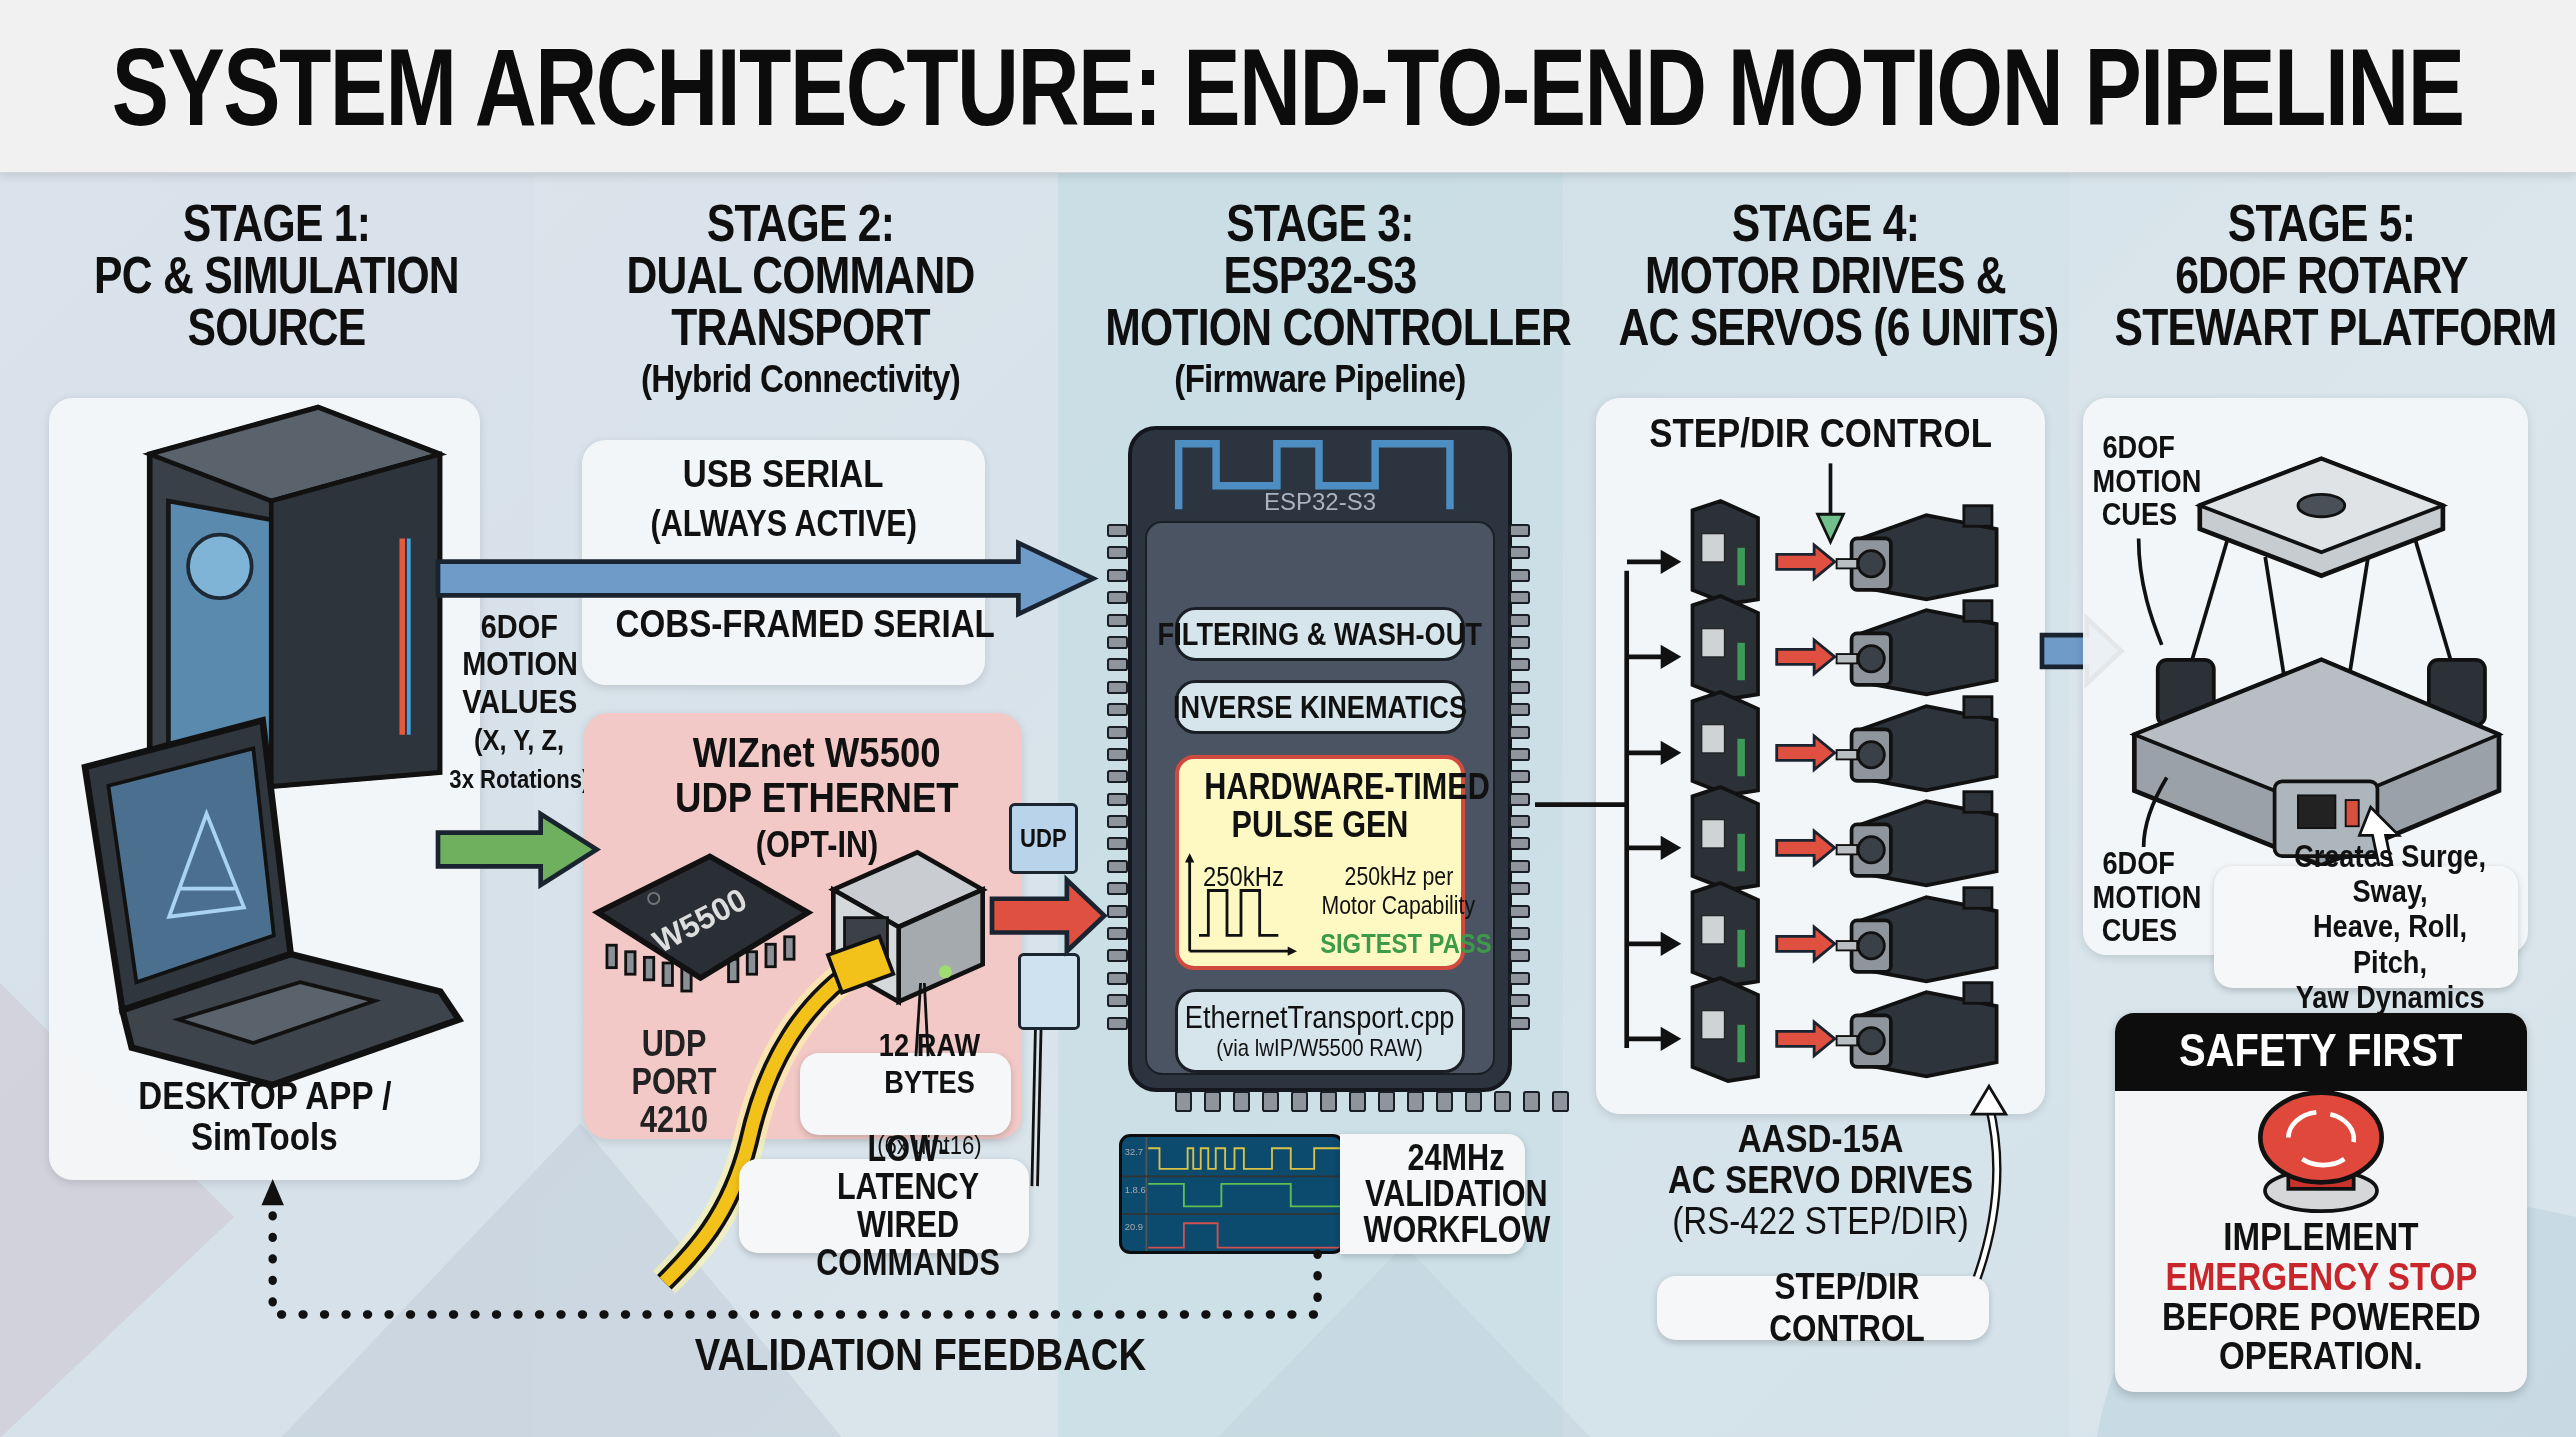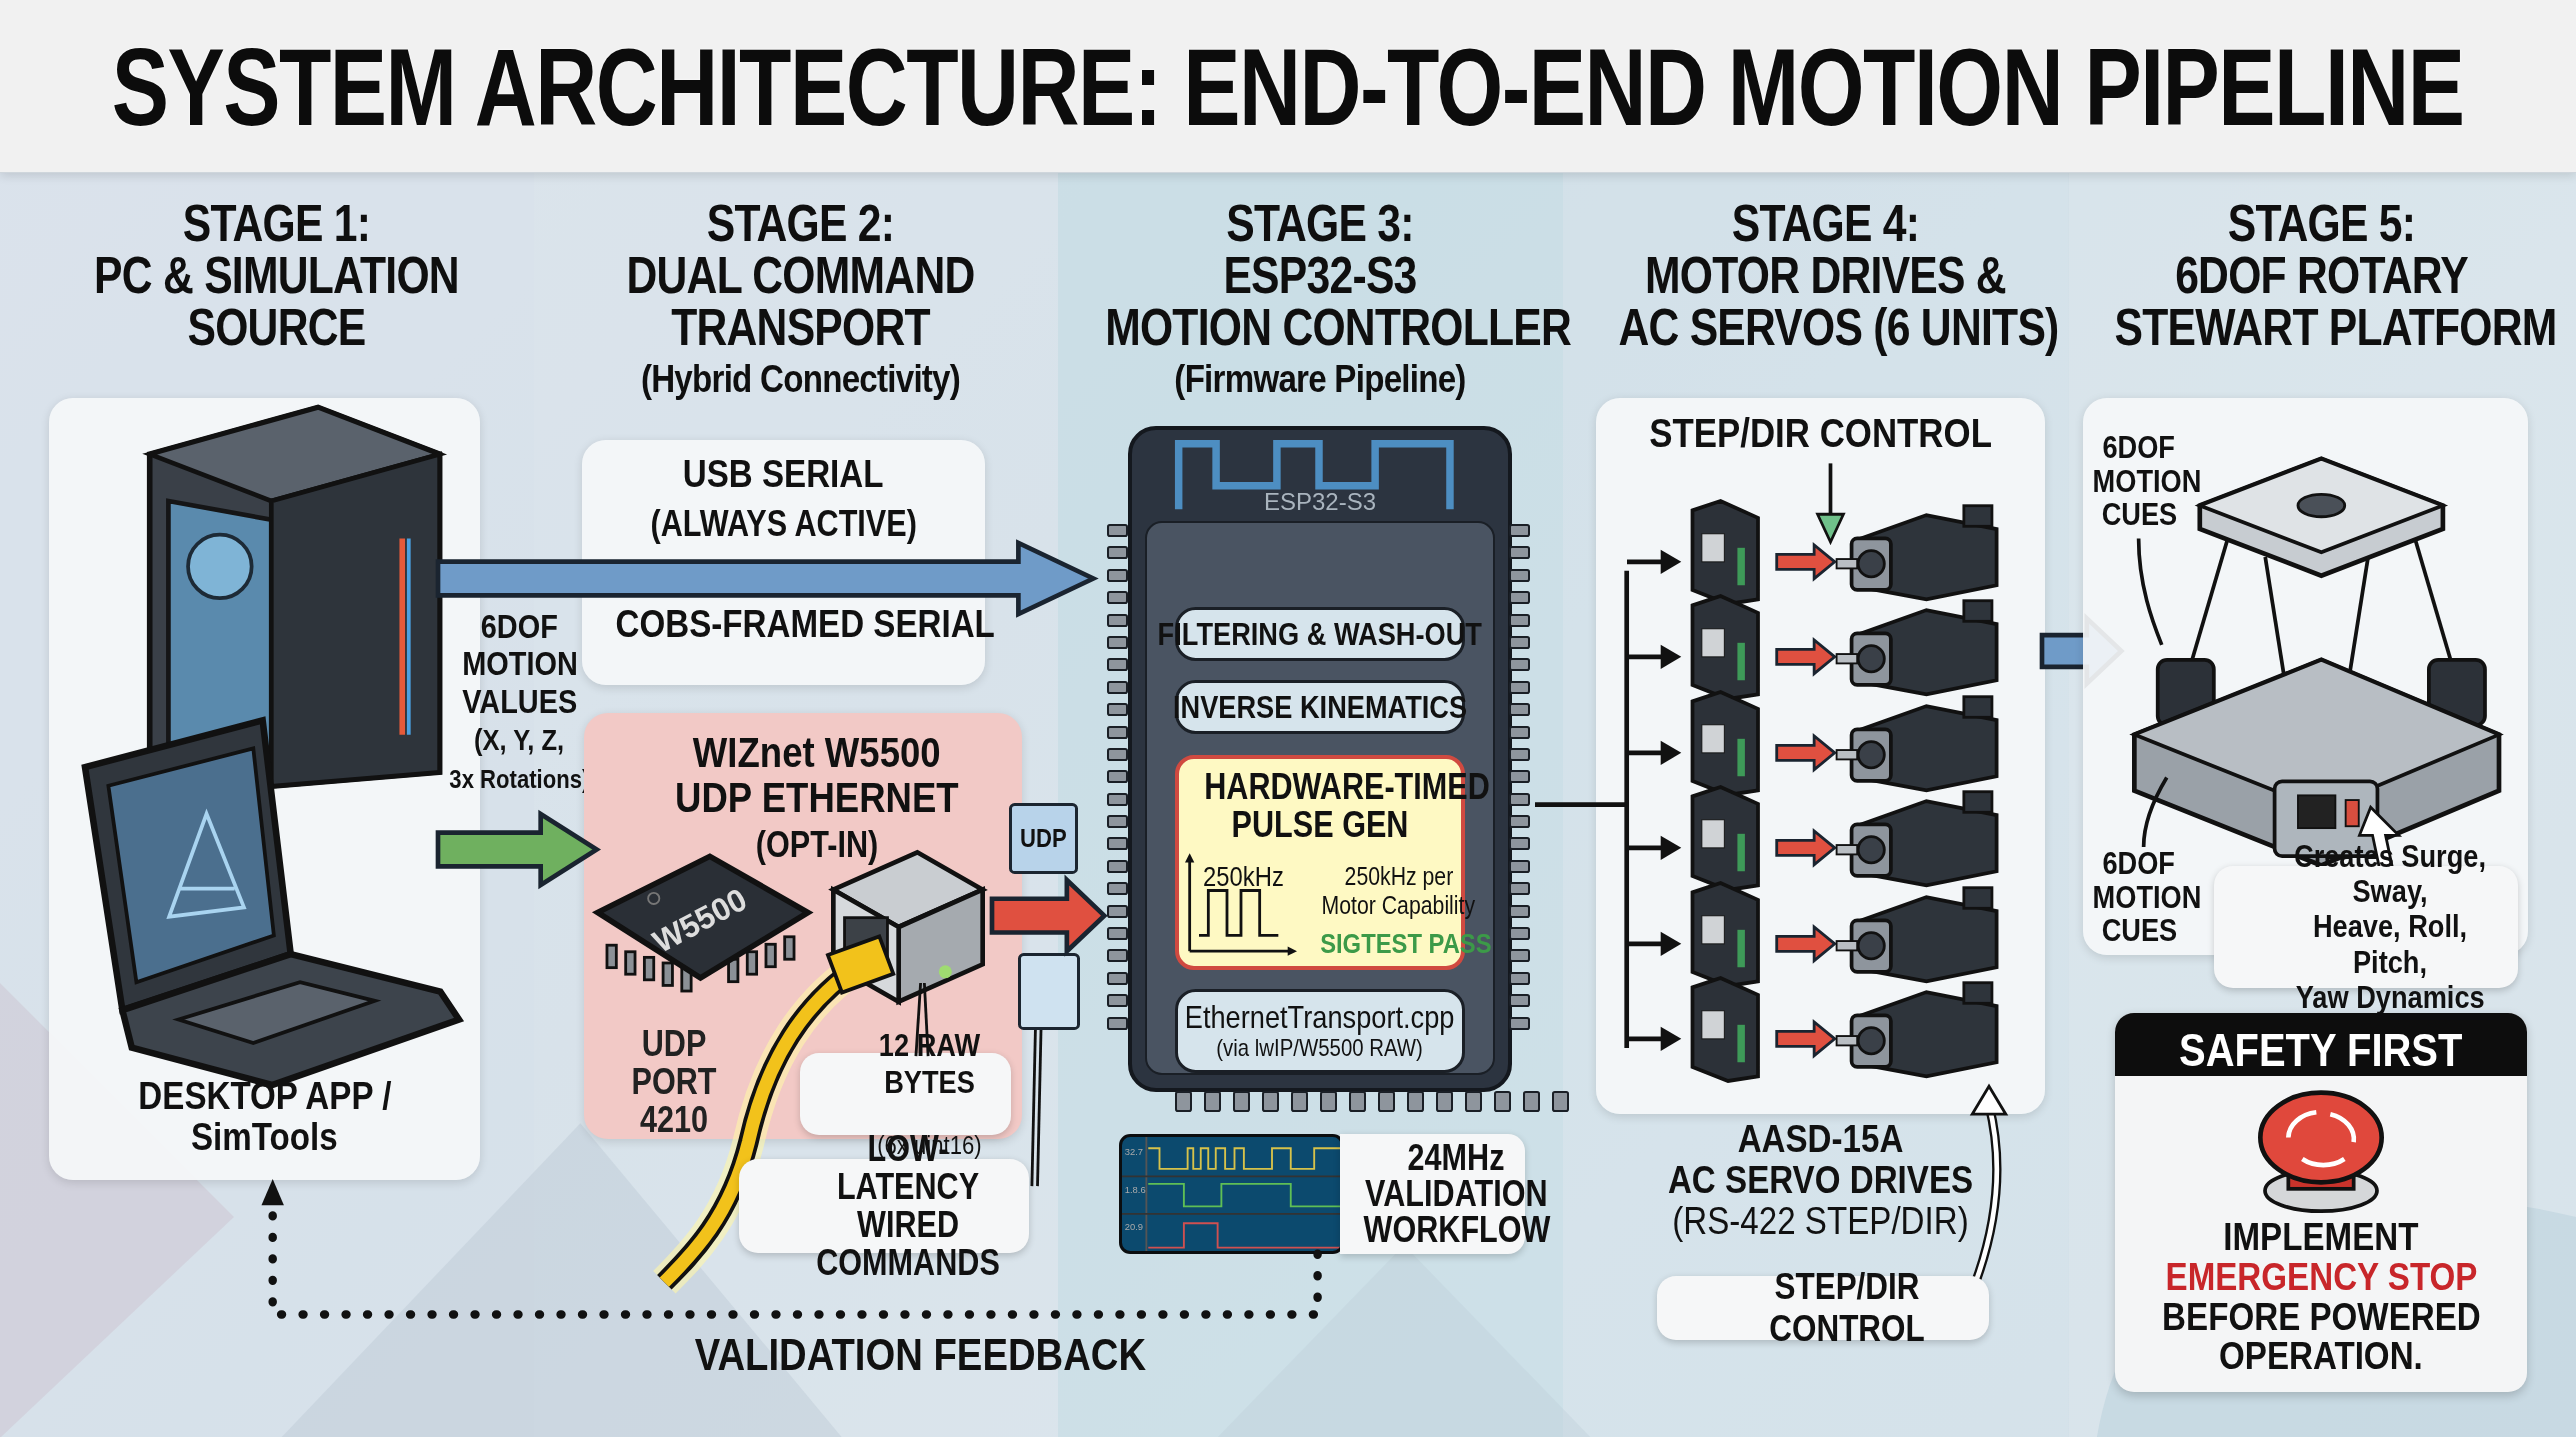--- a/index.html
+++ b/index.html
@@ -558,21 +558,21 @@
 <svg width="56" height="66" style="left:2352px;top:807px;" viewBox="0 0 60 70">
   <polygon points="20,0 50,30 36,30 44,68 30,68 22,30 8,30" fill="#fff" stroke="#111" stroke-width="3"></polygon>
 </svg>
 <div class="pill" style="left:2214px;top:866px;width:304px;height:122px;font-size:32px;line-height:1.1;">
   <span class="cond">Creates Surge, Sway,</span>
   <span class="cond">Heave, Roll, Pitch,</span>
   <span class="cond">Yaw Dynamics</span>
 </div>
 
 <div style="position:absolute;left:2115px;top:1013px;width:412px;height:379px;background:#f4f5f6;border-radius:19px;box-shadow:0 3.7px 9.4px rgba(0,0,0,0.18);overflow:hidden;">
-  <div style="position:absolute;left:0;right:0;top:0;height:63px;background:#0d0d0d;color:#fff;font-weight:700;font-size:47px;text-align:center;line-height:73px;">
+  <div style="position:absolute;left:0;right:0;top:0;height:78px;background:#0d0d0d;color:#fff;font-weight:700;font-size:47px;text-align:center;line-height:73px;">
     <span class="cond">SAFETY FIRST</span>
   </div>
   <svg width="140" height="131" style="left:136px;top:73px;" viewBox="0 0 150 140">
     <ellipse cx="75" cy="112" rx="60" ry="22" fill="#d5d7d9" stroke="#111" stroke-width="4"></ellipse>
     <rect x="40" y="70" width="70" height="40" fill="#c9332b" stroke="#111" stroke-width="4"></rect>
     <ellipse cx="75" cy="55" rx="65" ry="48" fill="#e0483c" stroke="#111" stroke-width="5"></ellipse>
     <path d="M40 55 A 35 28 0 0 1 70 28" stroke="#fff" stroke-width="5" fill="none"></path>
     <path d="M85 30 A 35 28 0 0 1 110 60" stroke="#fff" stroke-width="5" fill="none"></path>
     <path d="M55 78 A 35 28 0 0 0 100 78" stroke="#fff" stroke-width="5" fill="none"></path>
   </svg>

